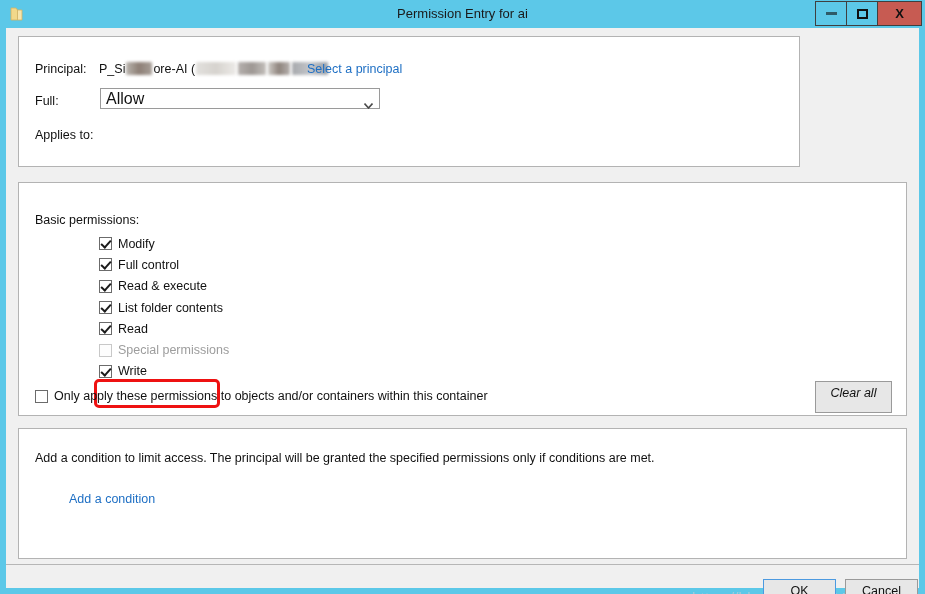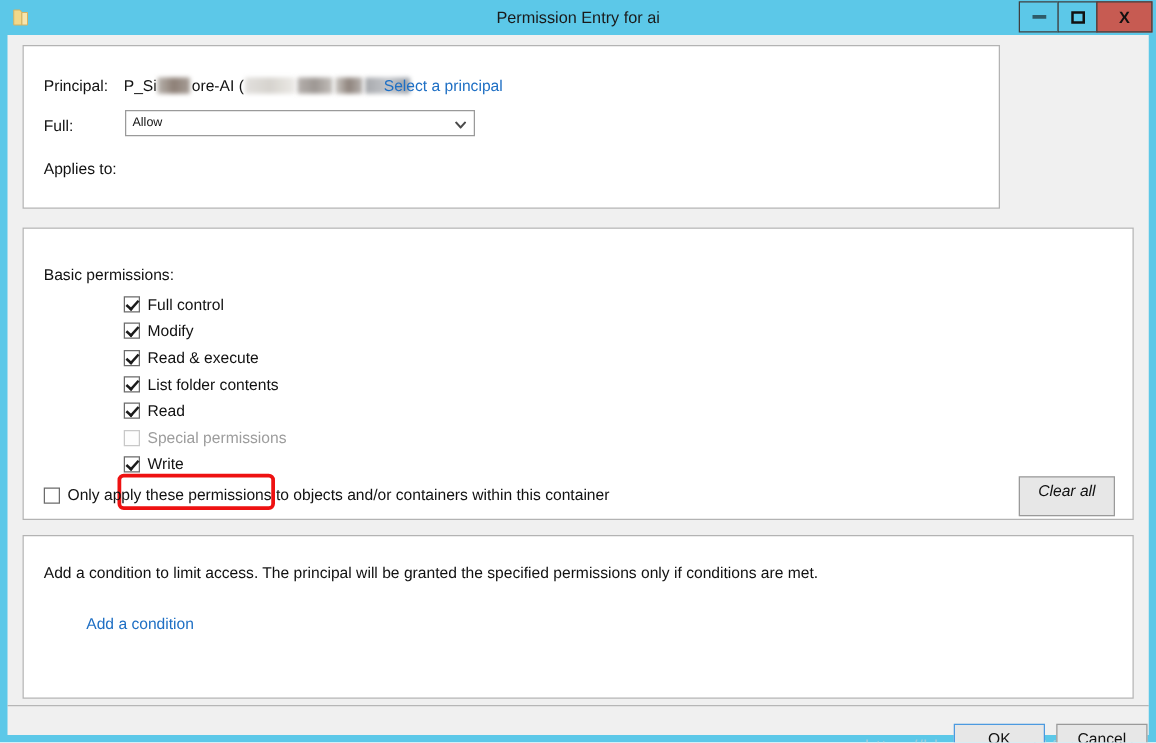--- a/index.html
+++ b/index.html
@@ -130,21 +130,21 @@
 
   #type-label { left: 16px; top: 57px; }
   #applies-label { left: 16px; top: 91px; }
 
   .combo {
     position: absolute;
     height: 21px;
     border: 1px solid #9a9a9a;
     background: #ffffff;
     box-sizing: border-box;
-    font-size: 10px;
+    font-size: 16px;
     color: #111;
     cursor: default;
   }
   .combo .ctext {
     position: absolute;
     left: 5px; top: 2px;
     line-height: 16px;
   }
   .combo .carrow {
     position: absolute;
@@ -327,25 +327,25 @@
 
       <span class="lbl" id="applies-label">Applies to:</span>
     </div>
 
     <div class="panel" id="panel-permissions">
       <span class="lbl" id="basic-perms-label">Basic permissions:</span>
 
       <div class="perm-list" id="perm-list">
           <div class="perm-row">
             <span class="cb checked"></span>
+            <span>Modify</span>
+          </div>
+          <div class="perm-row">
+            <span class="cb checked"></span>
             <span>Full control</span>
-          </div>
-          <div class="perm-row">
-            <span class="cb checked"></span>
-            <span>Modify</span>
           </div>
           <div class="perm-row">
             <span class="cb checked"></span>
             <span>Read &amp; execute</span>
           </div>
           <div class="perm-row">
             <span class="cb checked"></span>
             <span>List folder contents</span>
           </div>
           <div class="perm-row">

